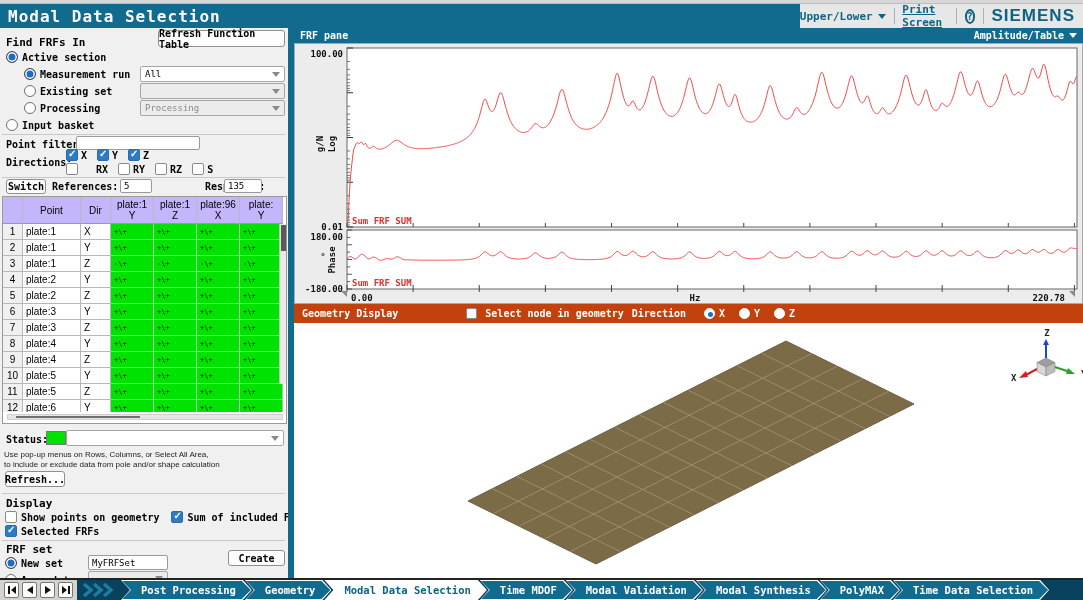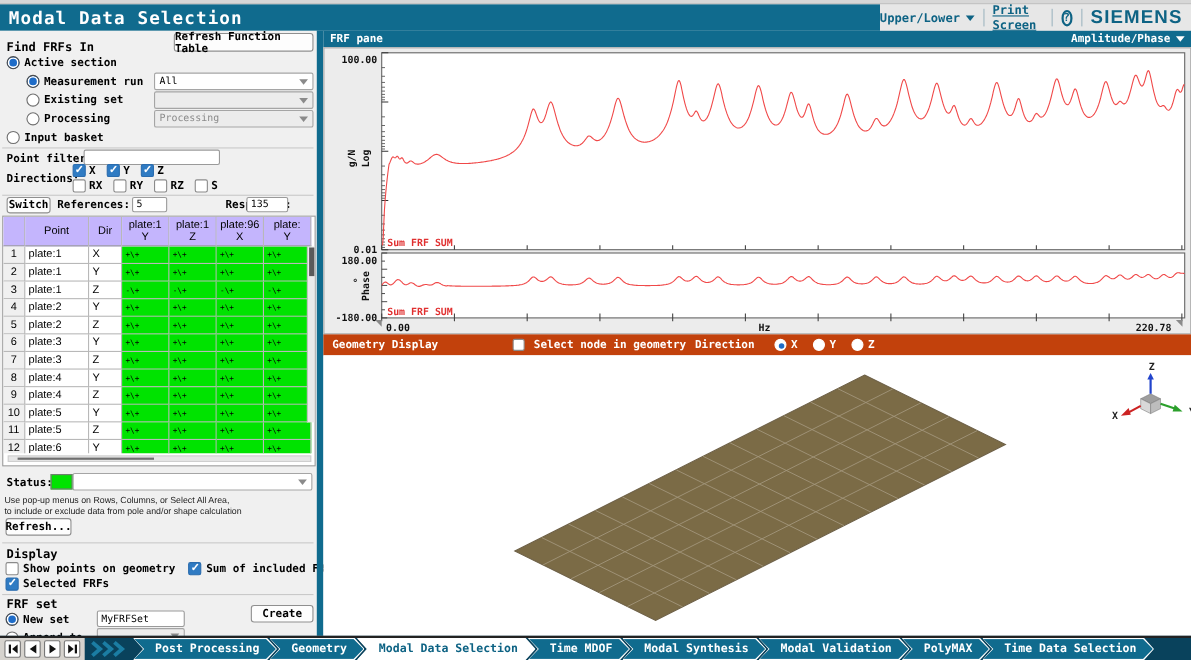--- a/index.html
+++ b/index.html
@@ -160,21 +160,21 @@
         <span style="display: flex; align-items: center; gap: 3px;">
           <span class="cb on"></span>
           <span class="lbl-sm">Y</span>
         </span>
         <span style="display: flex; align-items: center; gap: 3px;">
           <span class="cb on"></span>
           <span class="lbl-sm">Z</span>
         </span>
       </div>
     <div class="abs" style="left:66px;top:135px;display:flex;gap:10px;" id="dirRow2">
-        <span style="display: flex; align-items: center; gap: 3px;">
+        <span style="display: flex; align-items: center; gap: 18px;">
           <span class="cb"></span>
           <span class="lbl-sm">RX</span>
         </span>
         <span style="display: flex; align-items: center; gap: 3px;">
           <span class="cb"></span>
           <span class="lbl-sm">RY</span>
         </span>
         <span style="display: flex; align-items: center; gap: 3px;">
           <span class="cb"></span>
           <span class="lbl-sm">RZ</span>
@@ -385,21 +385,21 @@
       <span></span>
         <span class="car"></span>
     </div>
   </div>
 
   <div class="vdiv"></div>
 
   <div class="frf-header">
     <span class="lbl-sm">FRF pane</span>
     <span class="amp-phase lbl-sm">
-      <span>Amplitude/Phase</span>
+      <span>Amplitude/Table</span>
       <span class="car white"></span>
     </span>
   </div>
 
   <div class="plot-pane">
     <svg id="frfsvg" width="787" height="259">
       <rect class="plotrect" x="52" y="4" width="730" height="179"></rect>
       <rect class="plotrect" x="52" y="186" width="730" height="59"></rect>
       <text class="ax" x="48" y="13" text-anchor="end">100.00</text>
       <text class="ax" x="48" y="186" text-anchor="end">0.01</text>
@@ -597,24 +597,24 @@
         <div class="tabw">
           <div class="tab">Geometry</div>
         </div>
         <div class="tabw on">
           <div class="tab">Modal Data Selection</div>
         </div>
         <div class="tabw">
           <div class="tab">Time MDOF</div>
         </div>
         <div class="tabw">
+          <div class="tab">Modal Validation</div>
+        </div>
+        <div class="tabw">
           <div class="tab">Modal Synthesis</div>
-        </div>
-        <div class="tabw">
-          <div class="tab">Modal Validation</div>
         </div>
         <div class="tabw">
           <div class="tab">PolyMAX</div>
         </div>
         <div class="tabw">
           <div class="tab">Time Data Selection</div>
         </div>
       </div>
   </div>
 </div>

